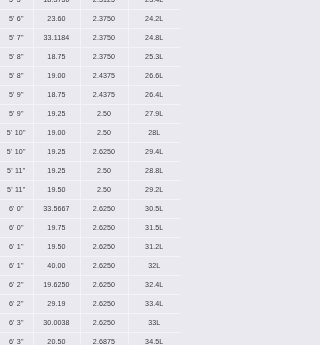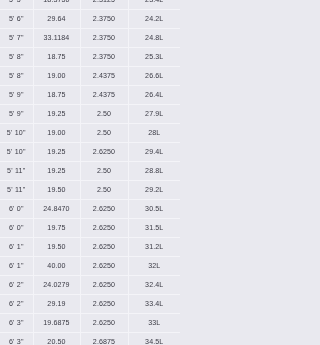--- a/index.html
+++ b/index.html
@@ -58,21 +58,21 @@
   </colgroup>
   <tbody>
       <tr>
         <td class="col-height">5' 5"</td>
         <td class="col-length">18.3750</td>
         <td class="col-thickness">2.3125</td>
         <td class="col-volume">23.4L</td>
       </tr>
       <tr>
         <td class="col-height">5' 6"</td>
-        <td class="col-length">29.64</td>
+        <td class="col-length">23.60</td>
         <td class="col-thickness">2.3750</td>
         <td class="col-volume">24.2L</td>
       </tr>
       <tr>
         <td class="col-height">5' 7"</td>
         <td class="col-length">33.1184</td>
         <td class="col-thickness">2.3750</td>
         <td class="col-volume">24.8L</td>
       </tr>
       <tr>
@@ -118,21 +118,21 @@
         <td class="col-volume">28.8L</td>
       </tr>
       <tr>
         <td class="col-height">5' 11"</td>
         <td class="col-length">19.50</td>
         <td class="col-thickness">2.50</td>
         <td class="col-volume">29.2L</td>
       </tr>
       <tr>
         <td class="col-height">6' 0"</td>
-        <td class="col-length">24.8470</td>
+        <td class="col-length">33.5667</td>
         <td class="col-thickness">2.6250</td>
         <td class="col-volume">30.5L</td>
       </tr>
       <tr>
         <td class="col-height">6' 0"</td>
         <td class="col-length">19.75</td>
         <td class="col-thickness">2.6250</td>
         <td class="col-volume">31.5L</td>
       </tr>
       <tr>
@@ -142,33 +142,33 @@
         <td class="col-volume">31.2L</td>
       </tr>
       <tr>
         <td class="col-height">6' 1"</td>
         <td class="col-length">40.00</td>
         <td class="col-thickness">2.6250</td>
         <td class="col-volume">32L</td>
       </tr>
       <tr>
         <td class="col-height">6' 2"</td>
-        <td class="col-length">24.0279</td>
+        <td class="col-length">19.6250</td>
         <td class="col-thickness">2.6250</td>
         <td class="col-volume">32.4L</td>
       </tr>
       <tr>
         <td class="col-height">6' 2"</td>
         <td class="col-length">29.19</td>
         <td class="col-thickness">2.6250</td>
         <td class="col-volume">33.4L</td>
       </tr>
       <tr>
         <td class="col-height">6' 3"</td>
-        <td class="col-length">19.6875</td>
+        <td class="col-length">30.0038</td>
         <td class="col-thickness">2.6250</td>
         <td class="col-volume">33L</td>
       </tr>
       <tr>
         <td class="col-height">6' 3"</td>
         <td class="col-length">20.50</td>
         <td class="col-thickness">2.6875</td>
         <td class="col-volume">34.5L</td>
       </tr>
     </tbody>

